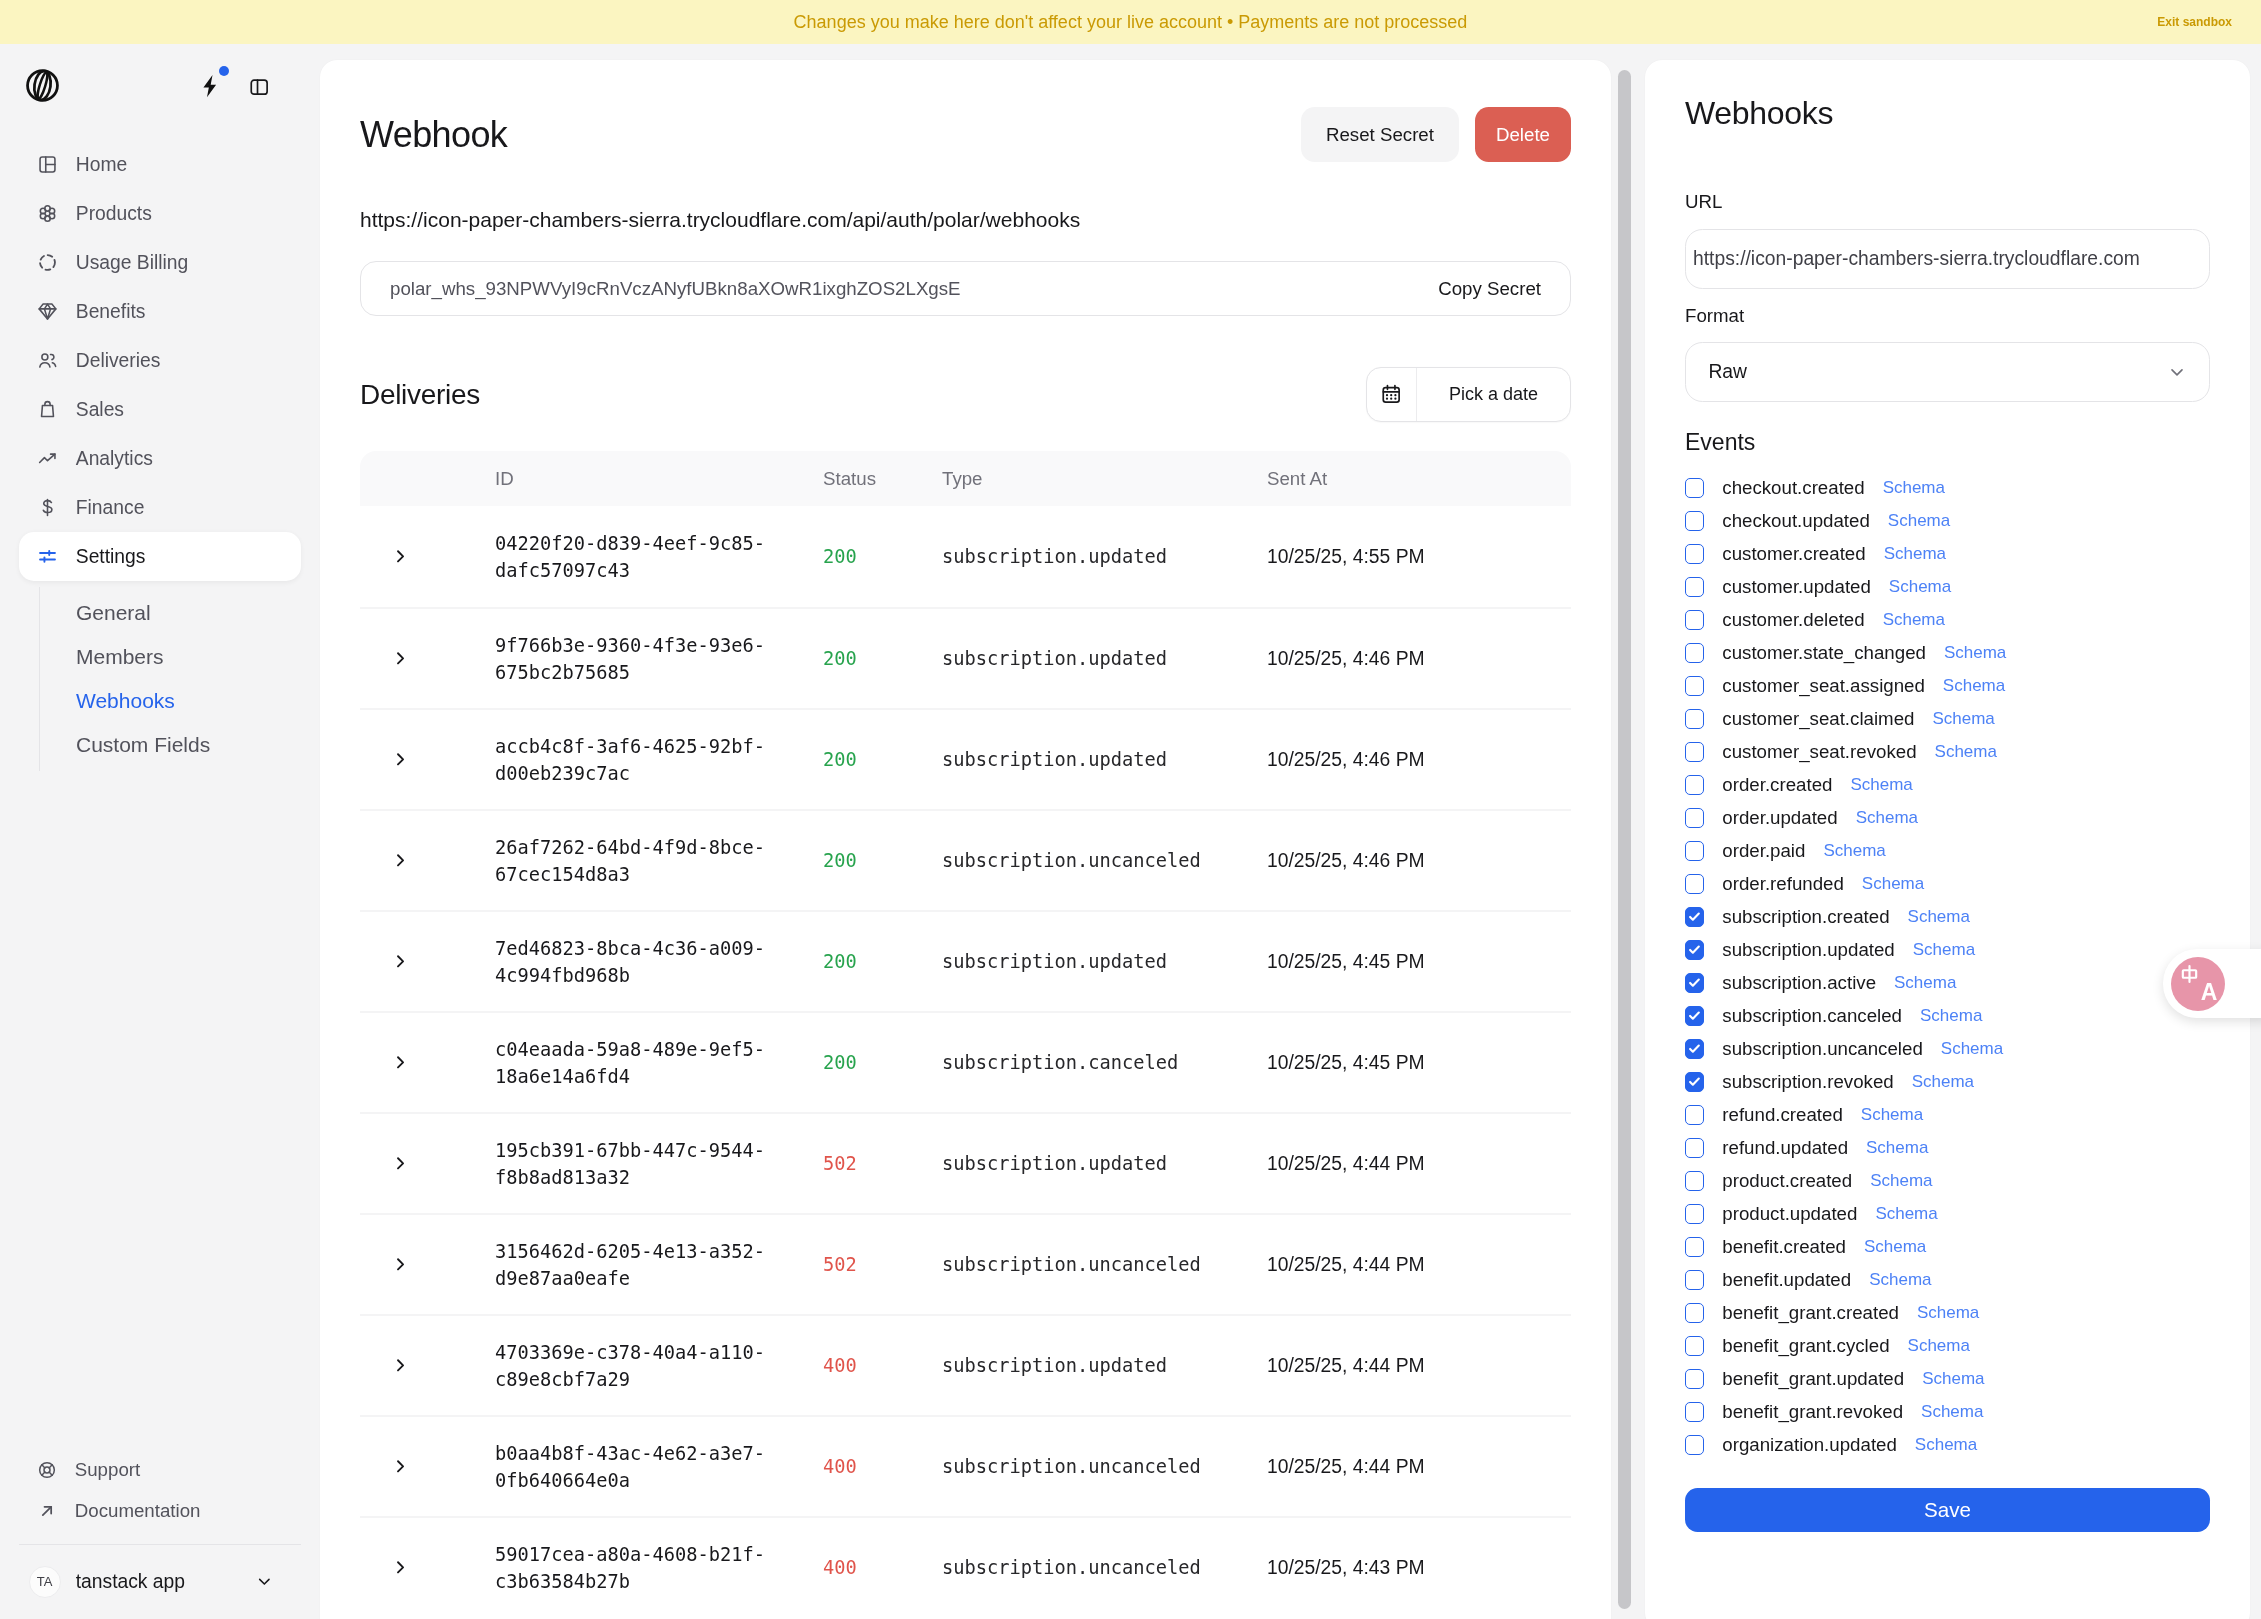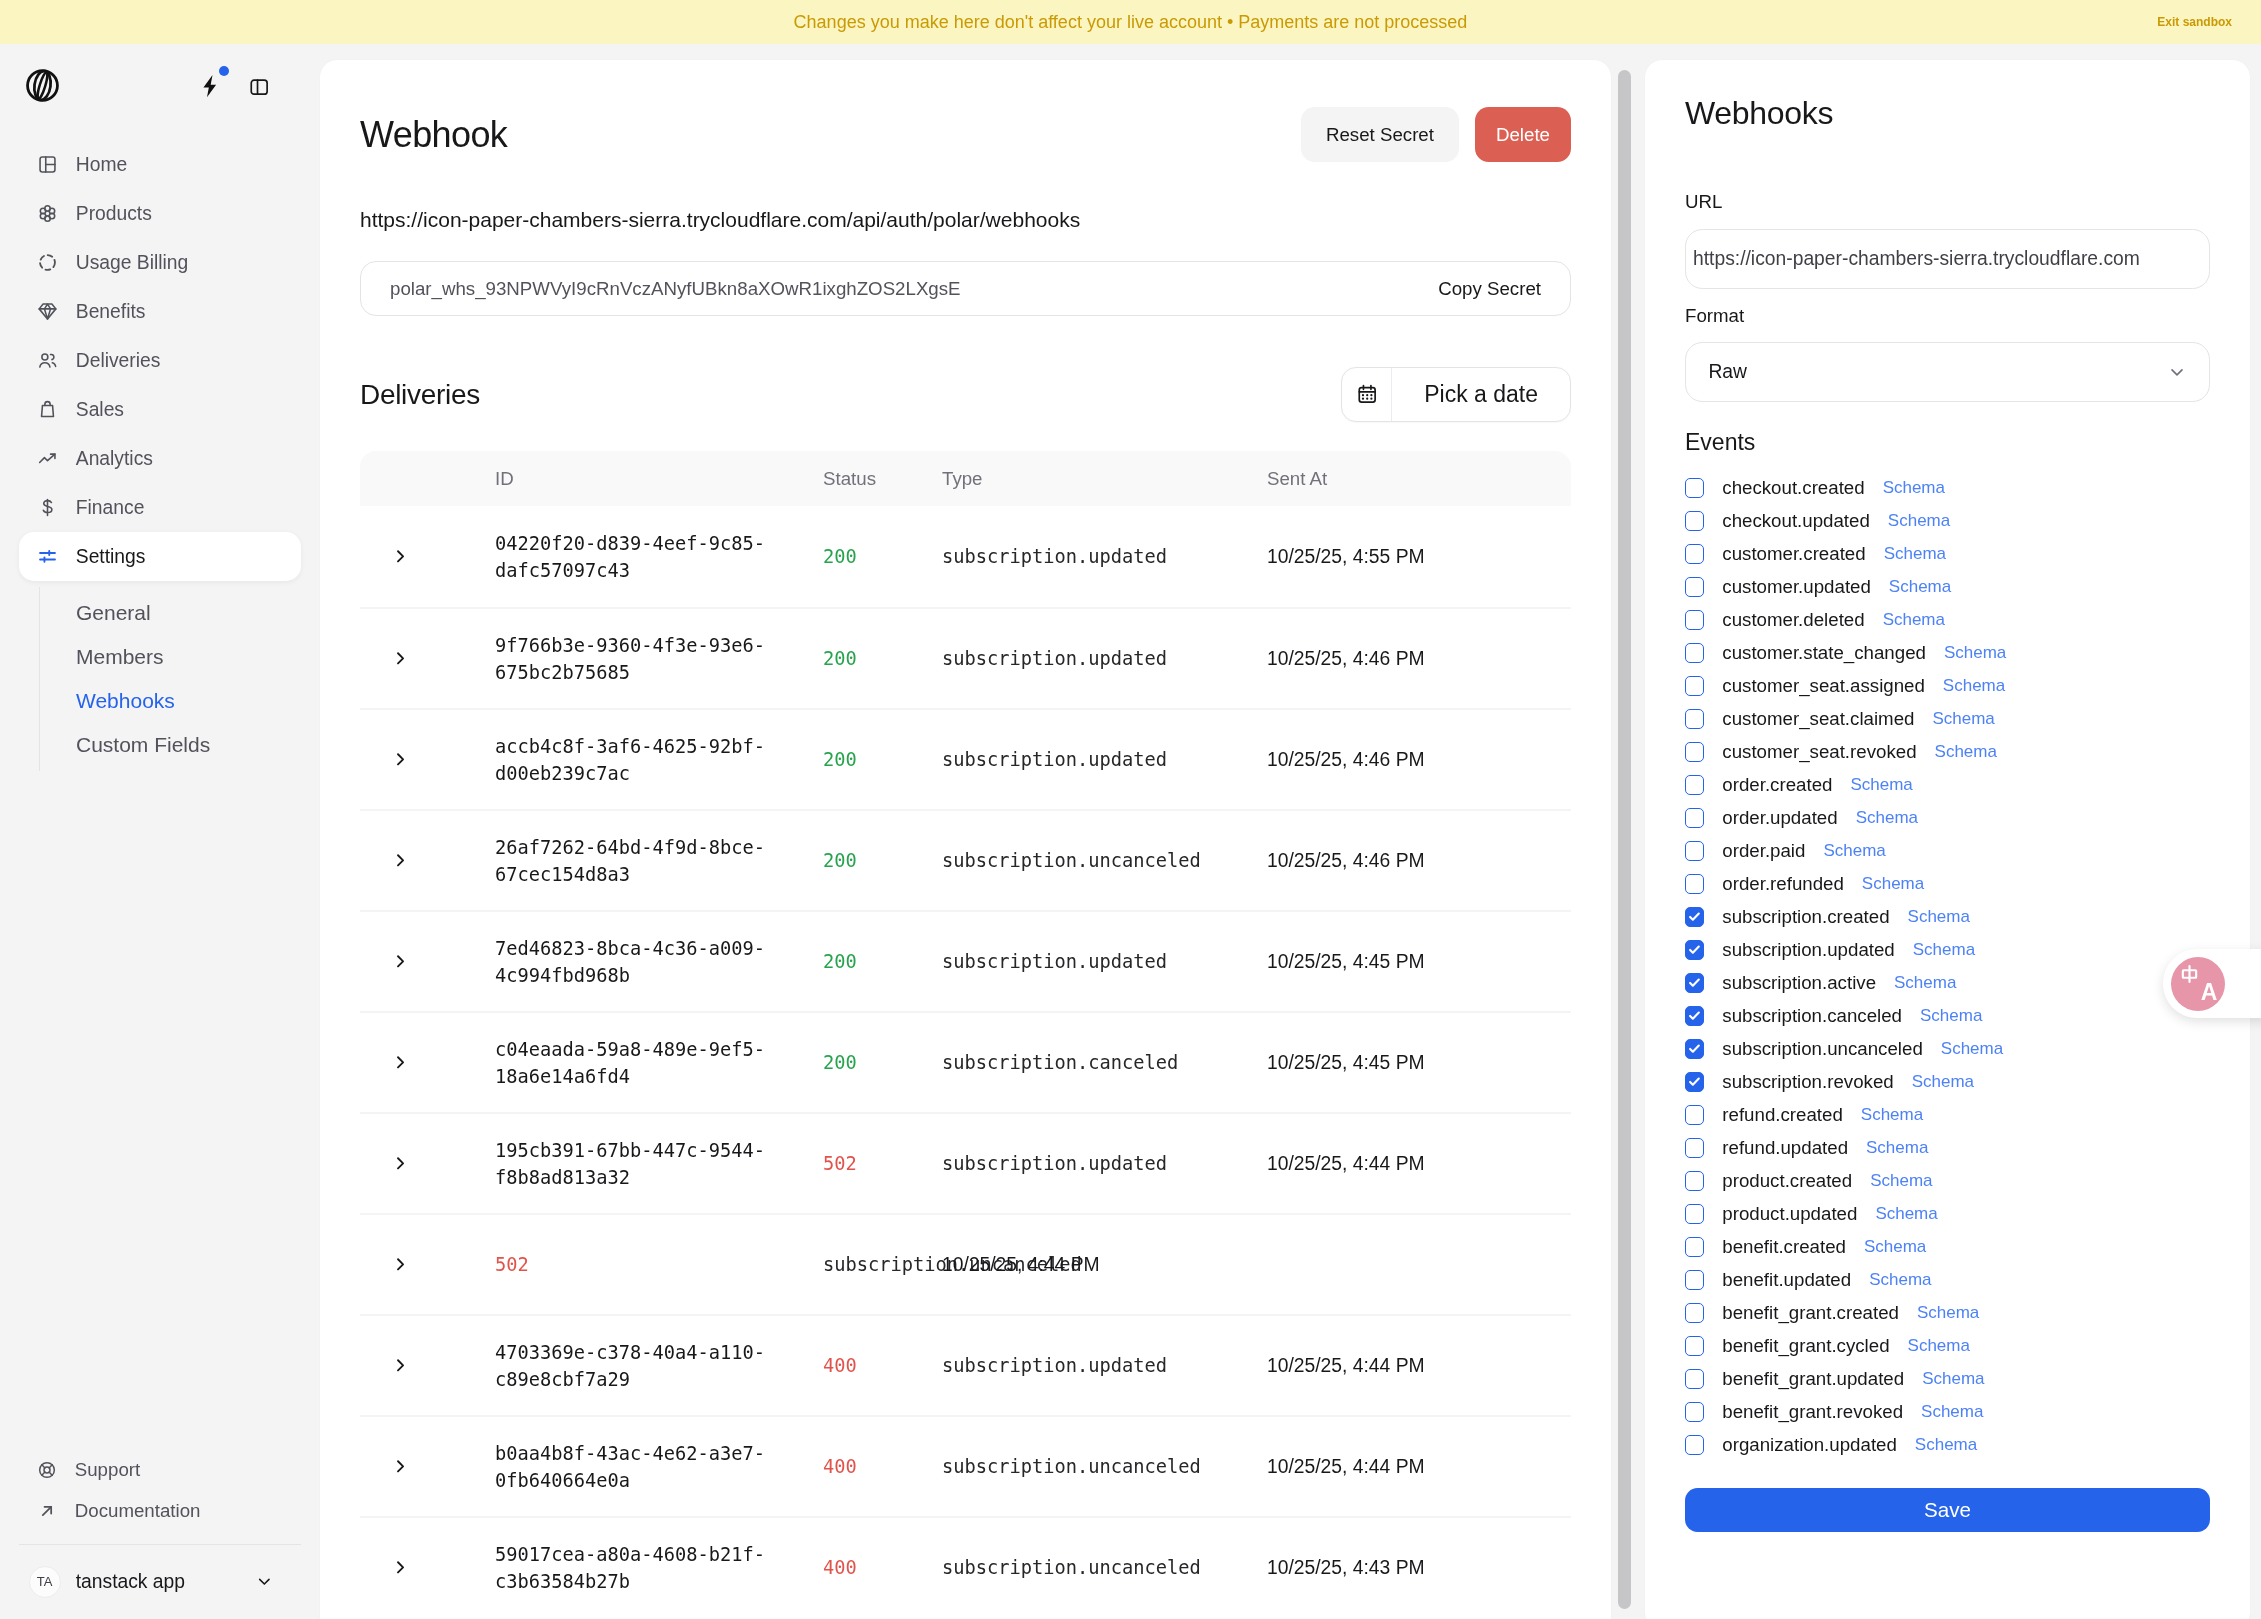--- a/index.html
+++ b/index.html
@@ -80,21 +80,21 @@
   .copy-secret { font-size:18.7px; font-weight:500; color:#18181B; cursor:pointer; }
 
   .deliveries-row { margin-top:51px; height:55px; display:flex; align-items:center; justify-content:space-between; }
   .deliveries-row h2 { font-size:28px; font-weight:500; letter-spacing:-0.3px; }
   .date-btn {
     height:55px; border:1.2px solid #E4E4E7; border-radius:15px; background:#fff;
     display:flex; align-items:stretch; cursor:pointer; box-shadow:0 0.6px 1.2px rgba(0,0,0,.03);
   }
   .date-btn-icon { width:50px; display:flex; align-items:center; justify-content:center; border-right:1.2px solid #ECECEE; color:#18181B; }
   .date-btn-icon span { width:22.4px; height:22.4px; display:block; }
-  .date-btn-label { display:flex; align-items:center; padding:0 32px; font-size:23px; font-weight:500; color:#18181B; }
+  .date-btn-label { display:flex; align-items:center; padding:0 32px; font-size:18px; font-weight:500; color:#18181B; }
 
   .table { margin-top:29px; border-radius:16px 16px 0 0; overflow:hidden; }
   .thead {
     height:55px; background:#F9F9FA;
     display:grid; grid-template-columns:135px 328px 119px 325px 1fr; align-items:center;
     color:#71717A; font-size:18.7px;
   }
   .trow {
     display:grid; grid-template-columns:135px 328px 119px 325px 1fr; align-items:center;
     height:101px; border-top:2.5px solid #F4F4F5; background:#fff; cursor:pointer;
@@ -450,20 +450,21 @@
             <span class="cell-status err">502</span>
             <span class="cell-type">subscription.updated</span>
             <span class="cell-sent">10/25/25, 4:44 PM</span>
           </div>
           <div class="trow">
             <span class="cell-chevron">
               <svg viewBox="0 0 24 24" fill="none" stroke="currentColor" stroke-linecap="round" stroke-linejoin="round" stroke-width="2.4">
                 <path d="M9 5.5l6.5 6.5L9 18.5"></path>
               </svg>
             </span>
+            <div class="cell-id">3156462d-6205-4e13-a352-d9e87aa0eafe</div>
             <span class="cell-status err">502</span>
             <span class="cell-type">subscription.uncanceled</span>
             <span class="cell-sent">10/25/25, 4:44 PM</span>
           </div>
           <div class="trow">
             <span class="cell-chevron">
               <svg viewBox="0 0 24 24" fill="none" stroke="currentColor" stroke-linecap="round" stroke-linejoin="round" stroke-width="2.4">
                 <path d="M9 5.5l6.5 6.5L9 18.5"></path>
               </svg>
             </span>

